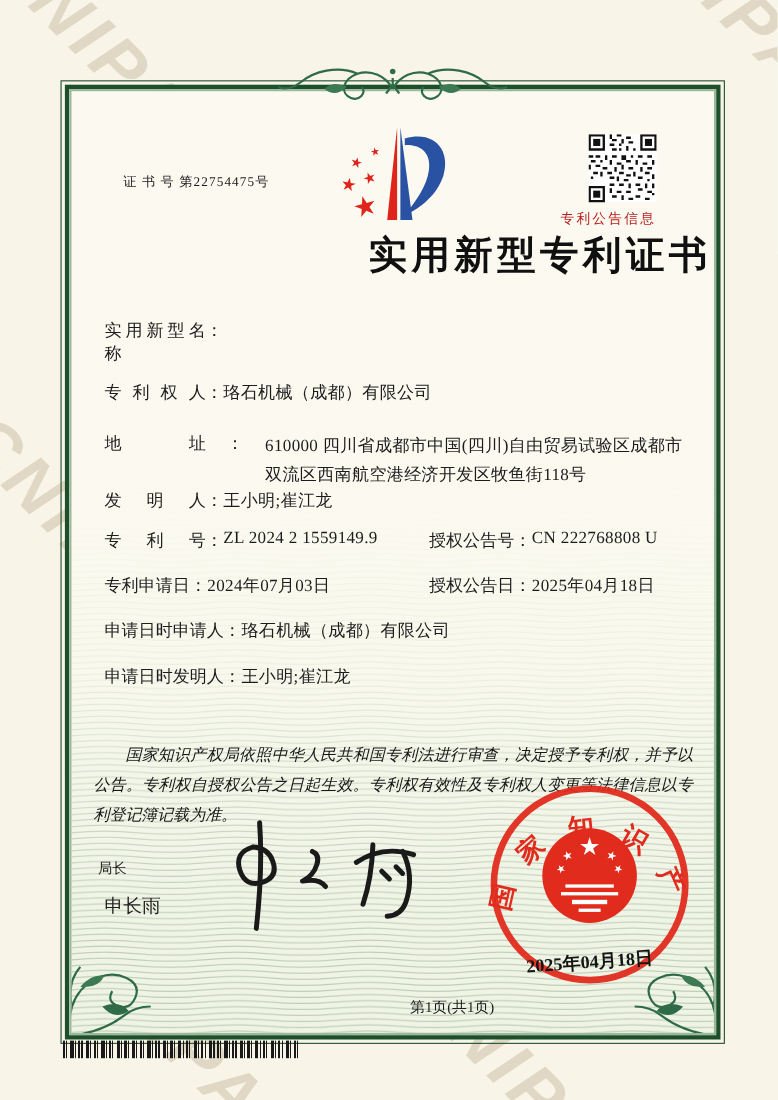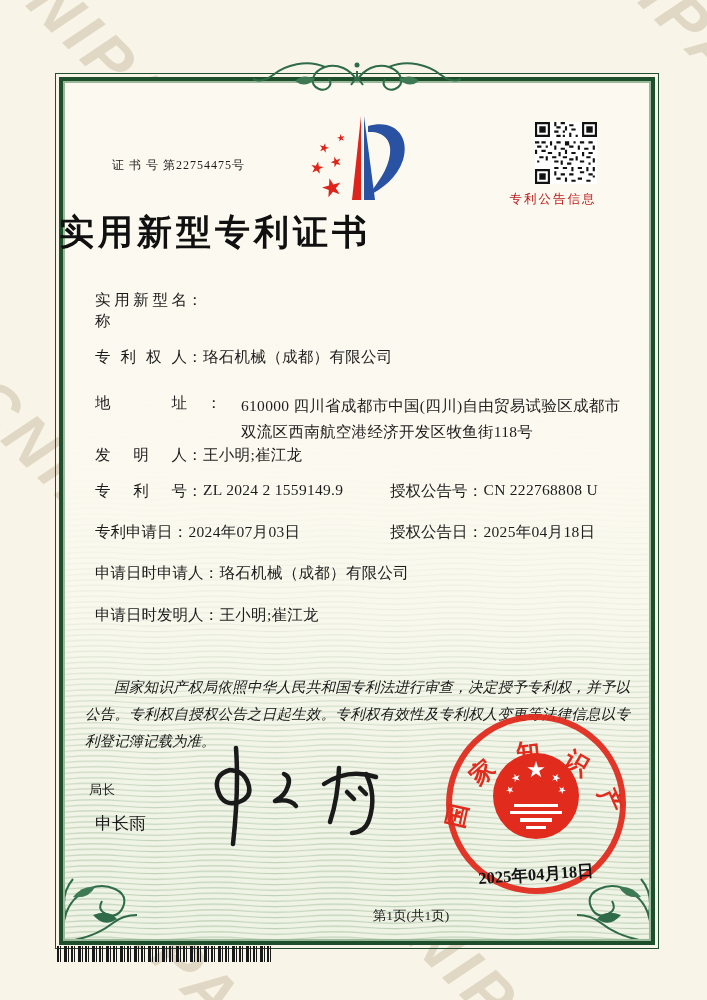--- a/index.html
+++ b/index.html
@@ -13,21 +13,21 @@
   .frame-inner{position:absolute;inset:0;border:2px solid #9ab89a;background:#eef3e4;overflow:hidden;}
   .wavefill{position:absolute;inset:0;width:100%;height:100%;}
   .ornament-top{position:absolute;left:50%;top:-24px;transform:translateX(-50%);z-index:3;}
   .corner{position:absolute;bottom:-6px;z-index:3;}
   .corner.left{left:-6px;}
   .corner.right{right:-6px;transform:scaleX(-1);}
   .abs{position:absolute;z-index:4;}
   .certno{left:112px;top:117px;font-size:12px;letter-spacing:1px;margin-top:40px;}
   .qrwrap{left:535px;top:122px;}
   .qrcap{left:499px;top:191px;width:108px;text-align:center;font-size:12.5px;letter-spacing:2px;color:#b91c1c;}
-  .title{left:59px;top:209px;width:588px;text-align:left;font-size:35px;font-weight:600;
+  .title{left:59px;top:209px;width:588px;text-align:right;font-size:35px;font-weight:600;
          letter-spacing:4px;color:#101010;}
   .row{position:absolute;left:95px;width:540px;font-size:15.5px;z-index:4;display:flex;align-items:flex-start;}
   .flabel{display:inline-block;width:92px;text-align:justify;text-align-last:justify;flex:0 0 92px;}
   .flabel.wide{width:auto;flex:0 0 auto;text-align:center;text-align-last:auto;}
   .colon{flex:0 0 16px;}
   .fvalue{letter-spacing:0.3px;}
   .fvalue.wrap{width:430px;line-height:26px;}
   .rgroup{position:absolute;left:295px;top:0;display:flex;}
   .rgroup .flabel5{flex:0 0 auto;}
   .para{left:85px;top:674px;width:545px;font-size:14.5px;line-height:27px;text-indent:2em;

